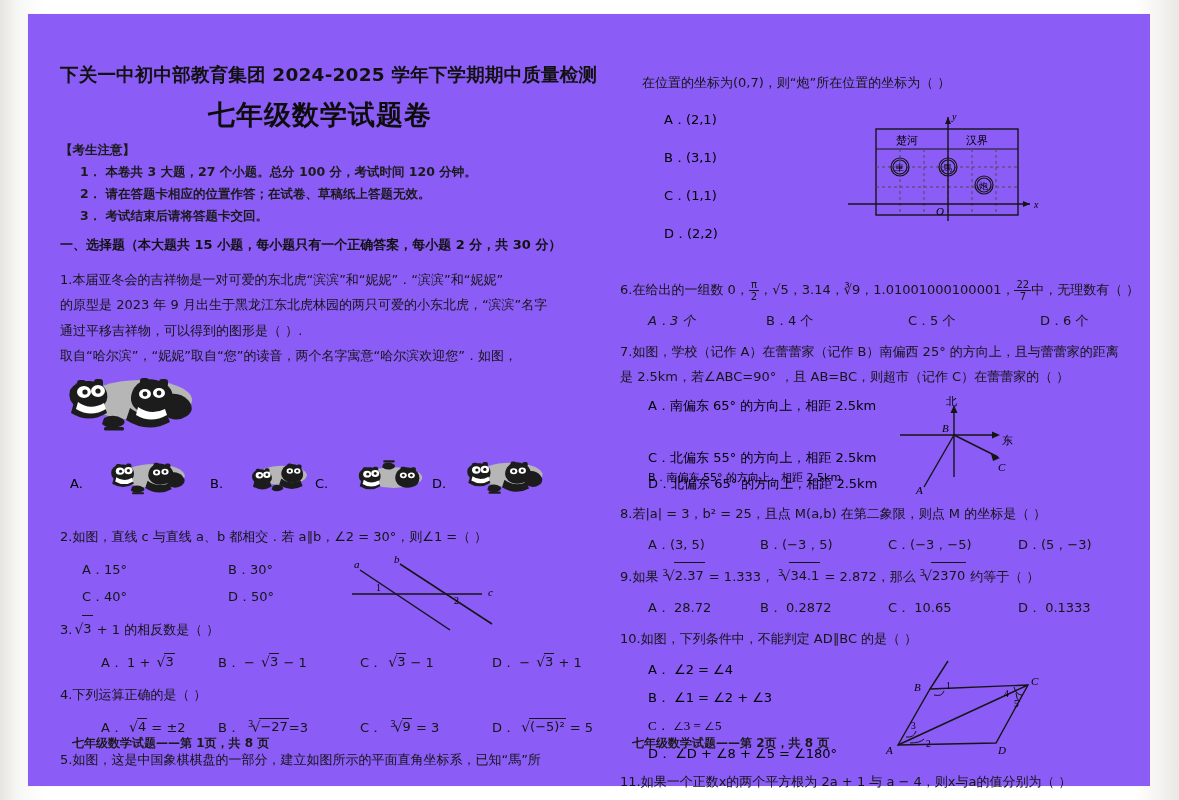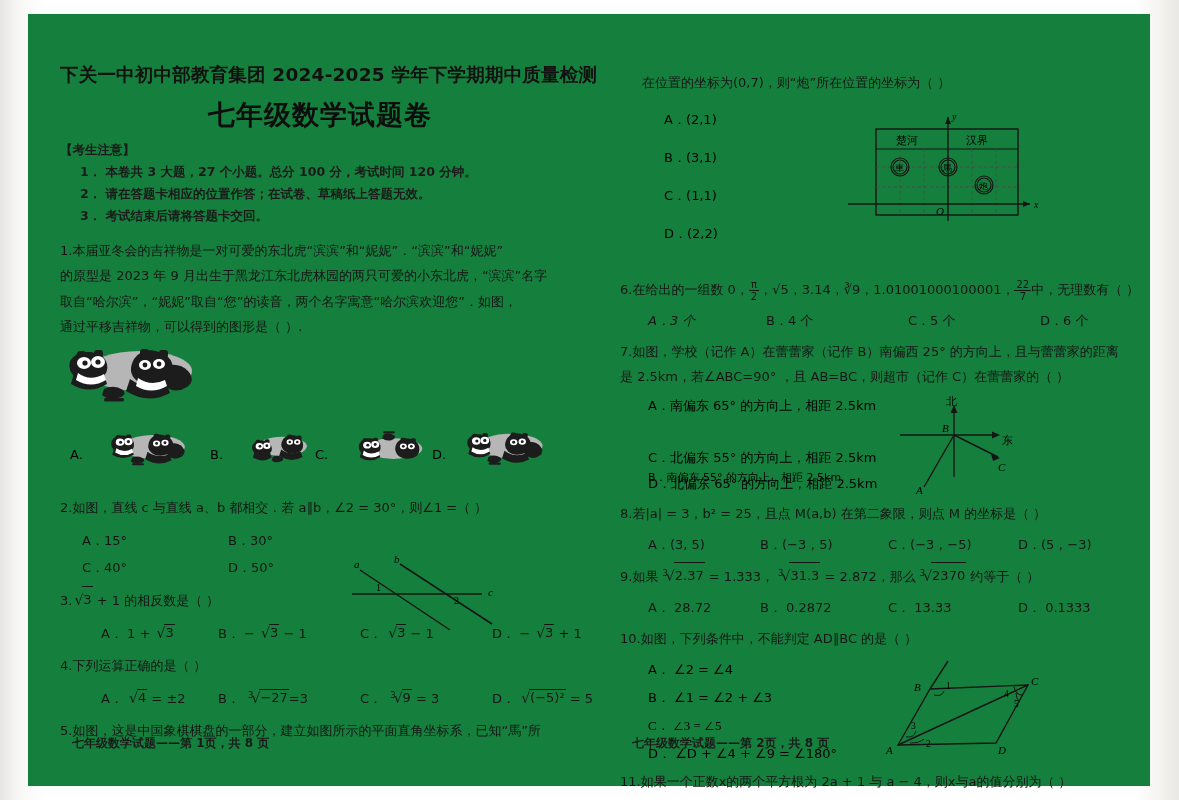--- a/index.html
+++ b/index.html
@@ -10,21 +10,21 @@
     overflow:hidden;
   }
   .scan{
     position:absolute;left:0;top:0;width:1179px;height:800px;
     background:
       linear-gradient(90deg,#e6e5e1 0px,#f7f7f5 18px,#ffffff 46px,#ffffff 1135px,#f4f3f0 1160px,#e9e8e4 1179px),
       #ffffff;
   }
   .page{
     position:absolute;left:28px;top:14px;width:1122px;height:772px;
-    background:#15803d;
+    background:#8b5cf6;
     box-shadow:0 0 0 1px rgba(0,0,0,0.02);
   }
   .col{
     position:absolute;top:0;width:520px;height:772px;
   }
   .col-left{left:32px;}
   .col-right{left:592px;}
 
   
   .title1{
@@ -98,26 +98,27 @@
   <div class="col col-left">
 
     <div class="title1">下关一中初中部教育集团 2024-2025 学年下学期期中质量检测</div>
     <div class="title2">七年级数学试题卷</div>
 
     <div class="notice-head">【考生注意】</div>
     <div class="notice-item">1． 本卷共 3 大题，27 个小题。总分 100 分，考试时间 120 分钟。</div>
     <div class="notice-item">2． 请在答题卡相应的位置作答；在试卷、草稿纸上答题无效。</div>
     <div class="notice-item">3． 考试结束后请将答题卡交回。</div>
 
+    <div class="section-head">一、选择题（本大题共 15 小题，每小题只有一个正确答案，每小题 2 分，共 30 分）</div>
 
     <div class="q" style="margin-top:13px;">
       <div>1.本届亚冬会的吉祥物是一对可爱的东北虎“滨滨”和“妮妮”．“滨滨”和“妮妮”</div>
       <div>的原型是 2023 年 9 月出生于黑龙江东北虎林园的两只可爱的小东北虎，“滨滨”名字</div>
+      <div>通过平移吉祥物，可以得到的图形是（      ）.</div>
       <div>取自“哈尔滨”，“妮妮”取自“您”的读音，两个名字寓意“哈尔滨欢迎您”．如图，</div>
-      <div>通过平移吉祥物，可以得到的图形是（      ）.</div>
     </div>
 
     <div style="position:relative;height:64px;margin-top:6px;">
       <svg width="150" height="62" viewBox="0 0 150 62" style="position:absolute;left:4px;top:0;">
         <ellipse cx="76" cy="26" rx="52" ry="20" fill="#b6b6b6"></ellipse>
         <g fill="#1c1c1c">
           <path d="M6 16 q6-10 20-9 q14 1 17 12 q2 9-6 14 q-12 6-24 0 q-10-6-7-17z"></path>
           <rect x="13" y="6" width="9" height="8" rx="3"></rect>
             <rect x="30" y="5" width="9" height="8" rx="3"></rect>
           <path d="M10 28 q14 10 30 2 l3 9 q-18 11-36 0z"></path>
@@ -447,36 +448,36 @@
 
     <div class="q" style="margin-top:2px;">8.若|a| = 3，b² = 25，且点 M(a,b) 在第二象限，则点 M 的坐标是（      ）</div>
     <div class="opts" style="margin-top:9px;">
       <span class="o" style="left:28px;">A．(3, 5)</span>
       <span class="o" style="left:140px;">B．(−3，5)</span>
       <span class="o" style="left:268px;">C．(−3，−5)</span>
       <span class="o" style="left:398px;">D．(5，−3)</span>
     </div>
 
     <div class="q" style="margin-top:9px;">
-      9.如果<span class="rad"><span class="idx">3</span><span class="sign">√</span><span class="bar">2.37</span></span> = 1.333，<span class="rad"><span class="idx">3</span><span class="sign">√</span><span class="bar">31.3</span></span> = 2.872，那么<span class="rad"><span class="idx">3</span><span class="sign">√</span><span class="bar">2370</span></span> 约等于（      ）
+      9.如果<span class="rad"><span class="idx">3</span><span class="sign">√</span><span class="bar">2.37</span></span> = 1.333，<span class="rad"><span class="idx">3</span><span class="sign">√</span><span class="bar">34.1</span></span> = 2.872，那么<span class="rad"><span class="idx">3</span><span class="sign">√</span><span class="bar">2370</span></span> 约等于（      ）
     </div>
     <div class="opts" style="margin-top:9px;">
       <span class="o" style="left:28px;">A． 28.72</span>
       <span class="o" style="left:140px;">B． 0.2872</span>
-      <span class="o" style="left:268px;">C． 13.33</span>
+      <span class="o" style="left:268px;">C． 10.65</span>
       <span class="o" style="left:398px;">D． 0.1333</span>
     </div>
 
     <div class="q" style="margin-top:9px;">10.如图，下列条件中，不能判定 AD∥BC 的是（      ）</div>
 
     <div style="position:relative;height:112px;margin-top:6px;">
       <span style="position:absolute;left:28px;top:4px;font-size:13px;font-family:'DejaVu Sans',sans-serif;">A． ∠2 = ∠4</span>
       <span style="position:absolute;left:28px;top:32px;font-size:13px;font-family:'DejaVu Sans',sans-serif;">B． ∠1 = ∠2 + ∠3</span>
       <span style="position:absolute;left:28px;top:60px;font-size:13px;font-family:Liberation Serif, serif;">C． ∠3 = ∠5</span>
-      <span style="position:absolute;left:28px;top:88px;font-size:13px;font-family:'DejaVu Sans',sans-serif;">D． ∠D + ∠4 + ∠9 = ∠180°</span>
+      <span style="position:absolute;left:28px;top:88px;font-size:13px;font-family:'DejaVu Sans',sans-serif;">D． ∠D + ∠8 + ∠5 = ∠180°</span>
 
       <svg width="170" height="104" viewBox="0 0 170 104" style="position:absolute;left:258px;top:2px;">
         <g stroke="#151515" stroke-width="1.4" fill="none">
 
           <path d="M20 86 L52 30 L150 26 L118 84 Z"></path>
 
           <line x1="20" y1="86" x2="150" y2="26"></line>
 
           <line x1="52" y1="30" x2="70" y2="2"></line>
 

